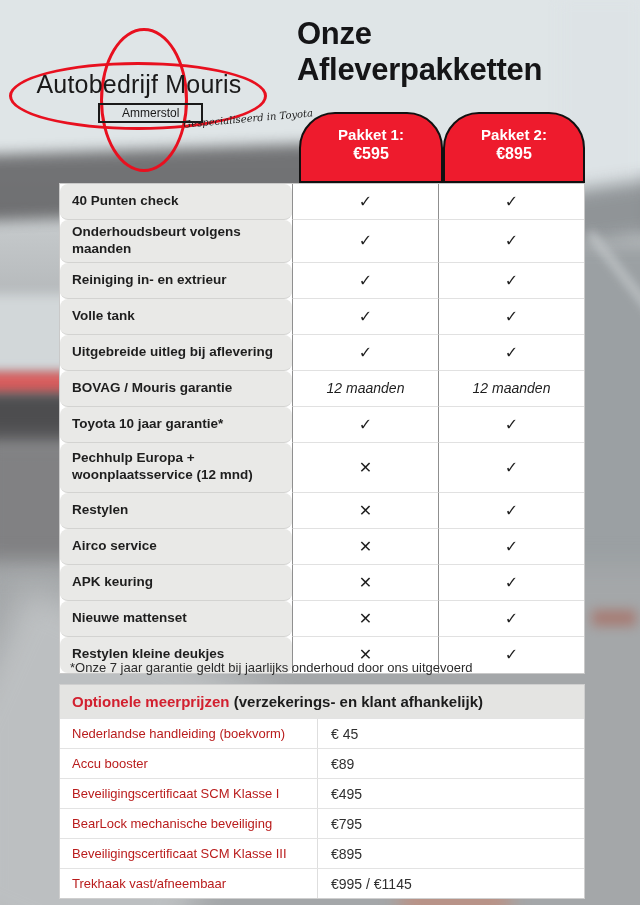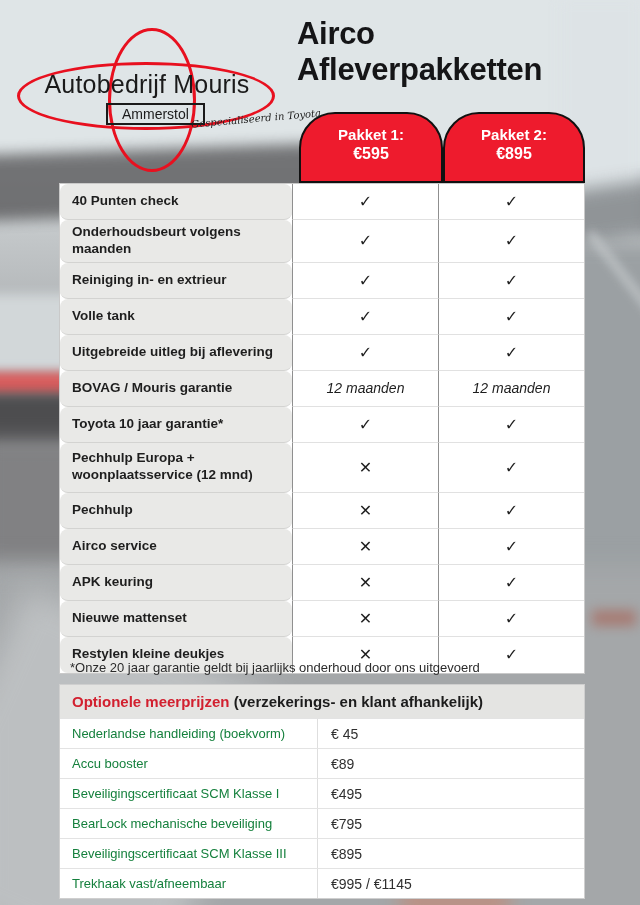--- a/index.html
+++ b/index.html
@@ -18,25 +18,25 @@
   .bg-bumper{left:-20px;top:393px;width:350px;height:52px;background:#454547;filter:blur(6px);opacity:.9;}
   .bg-lower{left:-20px;top:438px;width:350px;height:130px;background:#7e7e80;filter:blur(10px);opacity:.9;}
   .bg-side{left:565px;top:245px;width:110px;height:430px;background:#9ba0a3;filter:blur(8px);}
   .bg-crease{left:555px;top:300px;width:180px;height:7px;background:#cdd1d3;transform:rotate(52deg);filter:blur(5px);opacity:.8;}
   .bg-ground{left:-20px;top:565px;width:700px;height:370px;background:#a4a7a9;filter:blur(12px);}
   .bg-ground-light{left:-50px;top:630px;width:280px;height:320px;background:#c3c6c8;transform:rotate(24deg);filter:blur(15px);opacity:.8;}
   .bg-red-glow{left:400px;top:884px;width:110px;height:34px;background:#c9836d;filter:blur(10px);opacity:.6;}
   .bg-red-dots{left:592px;top:610px;width:44px;height:16px;background:#a86a5e;filter:blur(6px);opacity:.7;}
 
   
-  .logo{position:absolute;left:16px;top:18px;width:285px;height:155px;}
+  .logo{position:absolute;left:8px;top:18px;width:285px;height:155px;}
   .ellipse-h{position:absolute;left:1px;top:44px;width:252px;height:62px;border:3px solid #e8101f;border-radius:50%;}
   .ellipse-v{position:absolute;left:92px;top:10px;width:82px;height:138px;border:3px solid #e8101f;border-radius:50%;}
   .logo-name{position:absolute;left:0;top:52px;width:262px;text-align:center;font-size:25px;color:#1a1a1a;letter-spacing:.2px;white-space:nowrap;}
-  .logo-city{position:absolute;left:90px;top:85px;border:2px solid #1a1a1a;padding:1px 14px;font-size:14px;color:#1a1a1a;background:transparent;}
+  .logo-city{position:absolute;left:90px;top:85px;border:2px solid #1a1a1a;padding:1px 22px;font-size:12px;color:#1a1a1a;background:transparent;}
   .logo-tagline{position:absolute;left:175px;top:95px;font-family:"DejaVu Serif",serif;font-style:italic;font-size:10px;color:#222;transform:rotate(-5deg);white-space:nowrap;}
 
   
   .title{position:absolute;left:297px;top:16px;width:335px;color:#151517;font-weight:800;font-size:31px;line-height:36px;letter-spacing:-.3px;}
 
   
   .tabs{position:absolute;left:59px;top:112px;width:526px;height:71px;}
   .tab{position:absolute;top:0;height:71px;background:#ee1b2d;border:2px solid #111;border-radius:36px 36px 0 0;box-sizing:border-box;color:#fff;text-align:center;}
   .tab-1{left:240px;width:144px;}
   .tab-2{left:384px;width:142px;}
@@ -55,21 +55,21 @@
   .cmp-row:last-child .lbl,.cmp-row:last-child .val{border-bottom:none;}
 
   .footnote{position:absolute;left:70px;top:660px;width:520px;font-size:13px;color:#2b2b2b;}
 
   
   .opt{position:absolute;left:59px;top:684px;width:526px;background:#fff;border:1px solid #cfcfcf;box-sizing:border-box;}
   .opt-header{height:33px;line-height:33px;background:#e4e4e2;padding-left:12px;font-size:15px;font-weight:700;color:#1c1c1c;white-space:nowrap;}
   .opt-header .red{color:#d2202f;}
   .opt-header .rest{}
   .opt-row{display:flex;height:29px;border-top:1px solid #e3e3e3;background:#fff;}
-  .opt-row .lbl{width:257px;box-sizing:border-box;display:flex;align-items:center;padding-left:12px;font-size:13px;color:#15803d;}
+  .opt-row .lbl{width:257px;box-sizing:border-box;display:flex;align-items:center;padding-left:12px;font-size:13px;color:#b91c1c;}
   .opt-row .price{flex:1;box-sizing:border-box;display:flex;align-items:center;padding-left:13px;border-left:1px solid #dedede;font-size:14px;color:#2f2f2f;}
 </style>
 </head>
 <body>
 
 <div class="page">
 
   <div class="bg">
     <div class="bg-sky"></div>
     <div class="bg-sky-right"></div>
@@ -89,21 +89,21 @@
 
   <div class="logo">
     <div class="ellipse-h"></div>
     <div class="ellipse-v"></div>
     <div class="logo-name">Autobedrijf Mouris</div>
     <div class="logo-city">Ammerstol</div>
     <div class="logo-tagline">Gespecialiseerd in Toyota</div>
   </div>
 
   <div class="title">
-    <div>Airco</div>
+    <div>Onze</div>
     <div>Afleverpakketten</div>
   </div>
 
   <div class="tabs">
     <div class="tab tab-1">
       <div class="tab-label">Pakket 1:</div>
       <div class="tab-price">€595</div>
     </div>
     <div class="tab tab-2">
       <div class="tab-label">Pakket 2:</div>
@@ -146,21 +146,21 @@
       <div class="lbl">Toyota 10 jaar garantie*</div>
       <div class="val">✓</div>
       <div class="val">✓</div>
     </div>
     <div class="cmp-row tall">
       <div class="lbl">Pechhulp Europa + woonplaatsservice (12 mnd)</div>
       <div class="val">✕</div>
       <div class="val">✓</div>
     </div>
     <div class="cmp-row">
-      <div class="lbl">Pechhulp</div>
+      <div class="lbl">Restylen</div>
       <div class="val">✕</div>
       <div class="val">✓</div>
     </div>
     <div class="cmp-row">
       <div class="lbl">Airco service</div>
       <div class="val">✕</div>
       <div class="val">✓</div>
     </div>
     <div class="cmp-row">
       <div class="lbl">APK keuring</div>
@@ -172,21 +172,21 @@
       <div class="val">✕</div>
       <div class="val">✓</div>
     </div>
     <div class="cmp-row">
       <div class="lbl">Restylen kleine deukjes</div>
       <div class="val">✕</div>
       <div class="val">✓</div>
     </div>
   </div>
 
-  <div class="footnote">*Onze 20 jaar garantie geldt bij jaarlijks onderhoud door ons uitgevoerd</div>
+  <div class="footnote">*Onze 7 jaar garantie geldt bij jaarlijks onderhoud door ons uitgevoerd</div>
 
   <div class="opt">
     <div class="opt-header">
       <span class="red">Optionele meerprijzen</span>
       <span class="rest">(verzekerings- en klant afhankelijk)</span>
     </div>
     <div class="opt-row">
       <div class="lbl">Nederlandse handleiding (boekvorm)</div>
       <div class="price">€ 45</div>
     </div>

